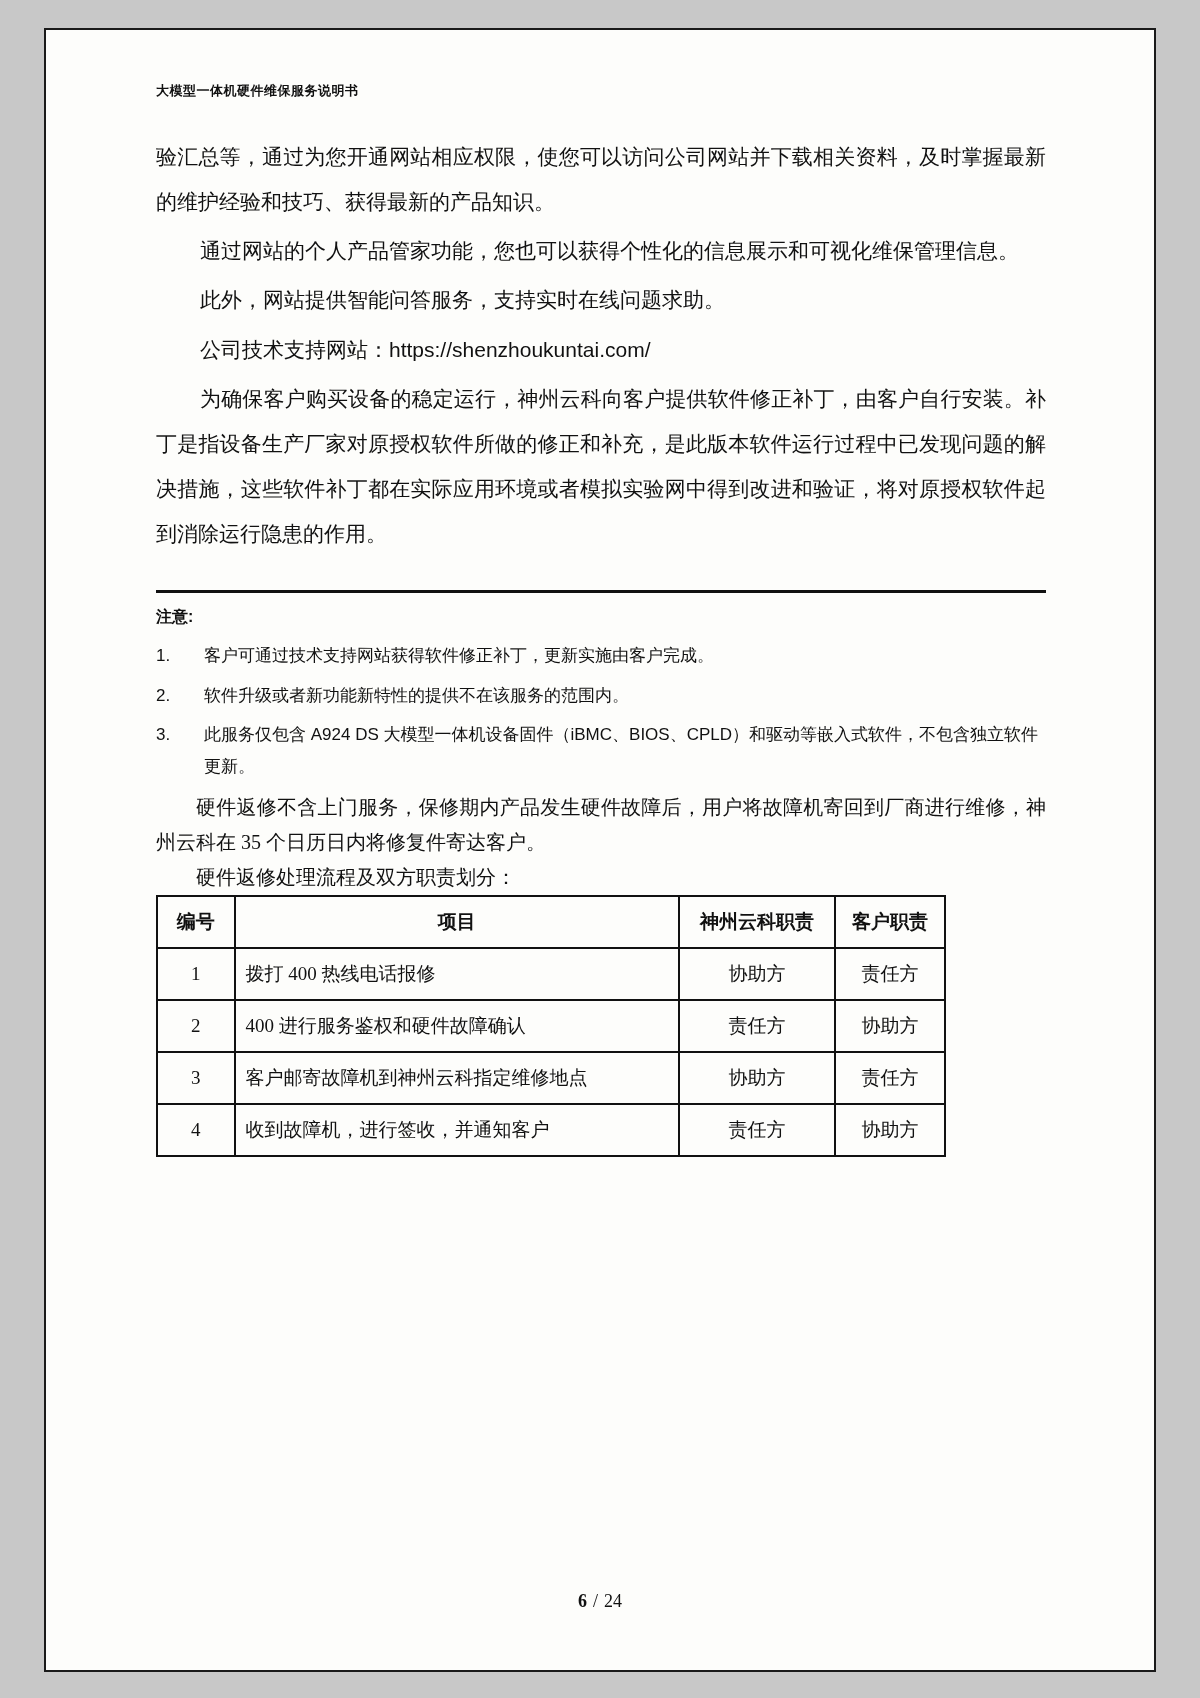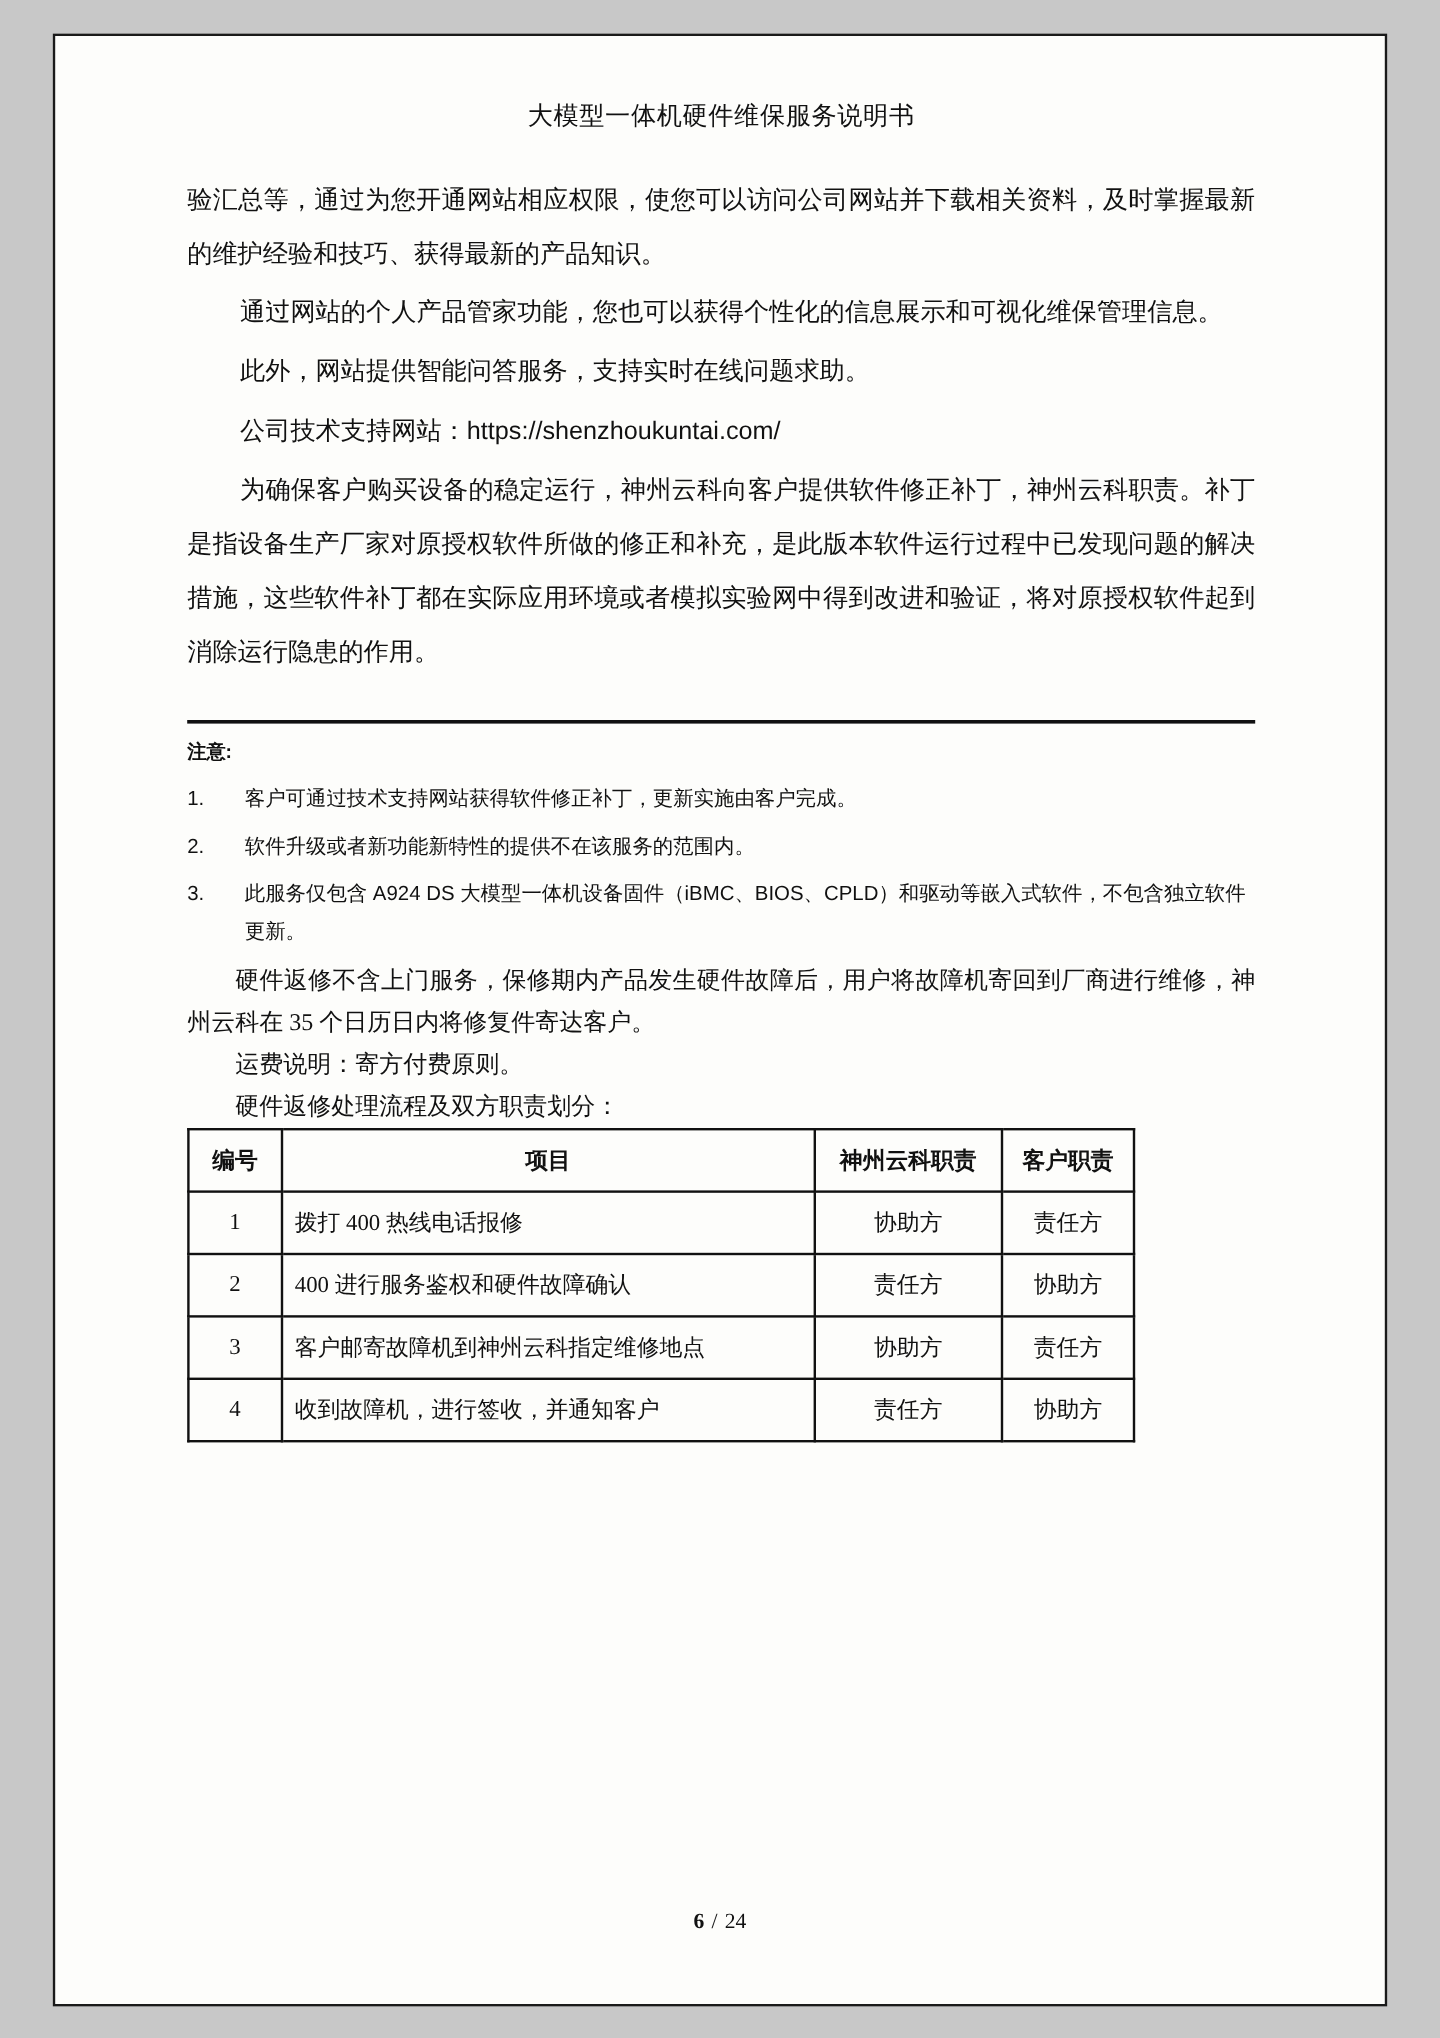--- a/index.html
+++ b/index.html
@@ -23,24 +23,24 @@
     box-sizing: border-box;
     overflow: hidden;
   }
   .inner {
     position: absolute;
     left: 110px;
     top: 52px;
     width: 890px;
   }
   .doc-header {
-    text-align: center;
-    font-family: "Liberation Serif", serif;
-    font-weight: normal;
-    font-size: 21px;
+    text-align: left;
+    font-family: "Liberation Serif", serif;
+    font-weight: bold;
+    font-size: 13px;
     color: #111;
     letter-spacing: 0.5px;
     margin-bottom: 34px;
   }
   .para {
     font-family: "Liberation Sans", sans-serif;
     font-size: 21px;
     color: #111;
     line-height: 2.15;
     text-align: justify;
@@ -155,21 +155,21 @@
   <div class="inner">
 
     <div class="doc-header">大模型一体机硬件维保服务说明书</div>
 
     <p class="para">验汇总等，通过为您开通网站相应权限，使您可以访问公司网站并下载相关资料，及时掌握最新的维护经验和技巧、获得最新的产品知识。</p>
     <p class="para indent">通过网站的个人产品管家功能，您也可以获得个性化的信息展示和可视化维保管理信息。</p>
     <p class="para indent">此外，网站提供智能问答服务，支持实时在线问题求助。</p>
     <p class="para indent">公司技术支持网站：https://shenzhoukuntai.com/</p>
 
 
-    <p class="para indent">为确保客户购买设备的稳定运行，神州云科向客户提供软件修正补丁，神州云科职责。补丁是指设备生产厂家对原授权软件所做的修正和补充，是此版本软件运行过程中已发现问题的解决措施，这些软件补丁都在实际应用环境或者模拟实验网中得到改进和验证，将对原授权软件起到消除运行隐患的作用。</p>
+    <p class="para indent">为确保客户购买设备的稳定运行，神州云科向客户提供软件修正补丁，由客户自行安装。补丁是指设备生产厂家对原授权软件所做的修正和补充，是此版本软件运行过程中已发现问题的解决措施，这些软件补丁都在实际应用环境或者模拟实验网中得到改进和验证，将对原授权软件起到消除运行隐患的作用。</p>
 
     <div class="note-box">
       <div class="note-rule"></div>
       <div class="note-label">注意:</div>
 
       <div class="note-item">
         <span class="note-idx">1.</span>
         <span class="note-text">客户可通过技术支持网站获得软件修正补丁，更新实施由客户完成。</span>
       </div>
       <div class="note-item">
@@ -177,21 +177,20 @@
         <span class="note-text">软件升级或者新功能新特性的提供不在该服务的范围内。</span>
       </div>
       <div class="note-item">
         <span class="note-idx">3.</span>
         <span class="note-text">此服务仅包含 A924 DS 大模型一体机设备固件（iBMC、BIOS、CPLD）和驱动等嵌入式软件，不包含独立软件更新。</span>
       </div>
     </div>
 
 
     <p class="body-serif indent">硬件返修不含上门服务，保修期内产品发生硬件故障后，用户将故障机寄回到厂商进行维修，神州云科在 35 个日历日内将修复件寄达客户。</p>
-    <p class="body-serif indent">运费说明：寄方付费原则。</p>
     <p class="body-serif indent">硬件返修处理流程及双方职责划分：</p>
 
     <table class="proc">
       <thead>
         <tr>
           <th class="c-num">编号</th>
           <th class="c-item" style="text-align:center">项目</th>
           <th class="c-resp1">神州云科职责</th>
           <th class="c-resp2">客户职责</th>
         </tr>

